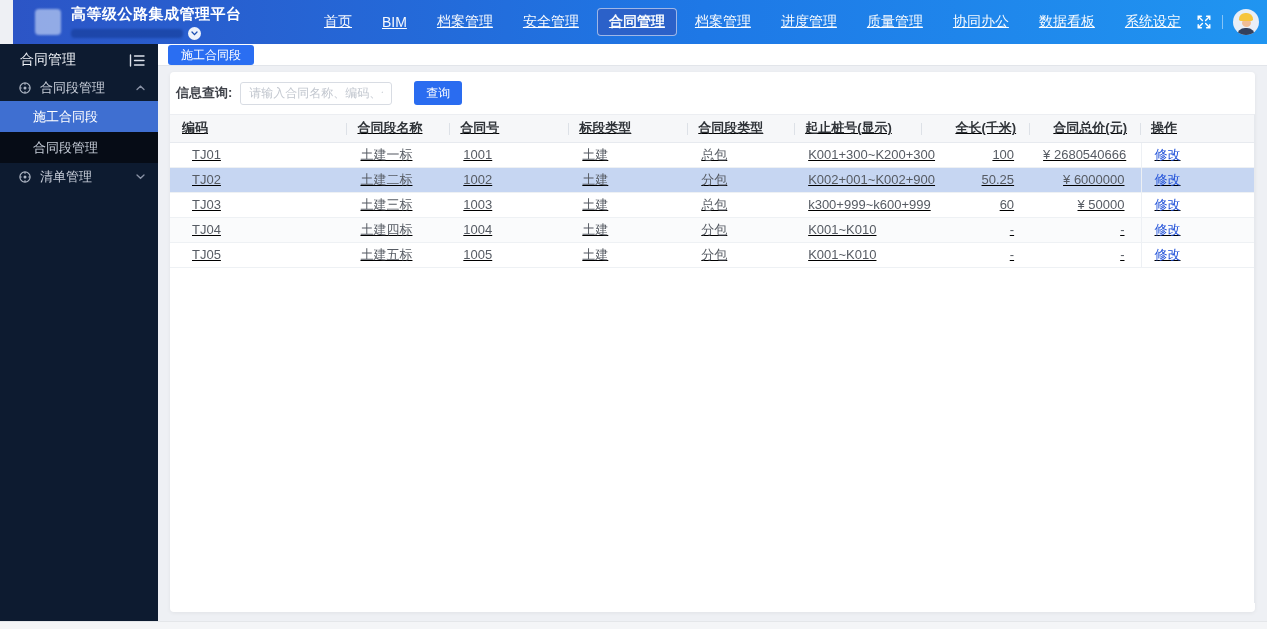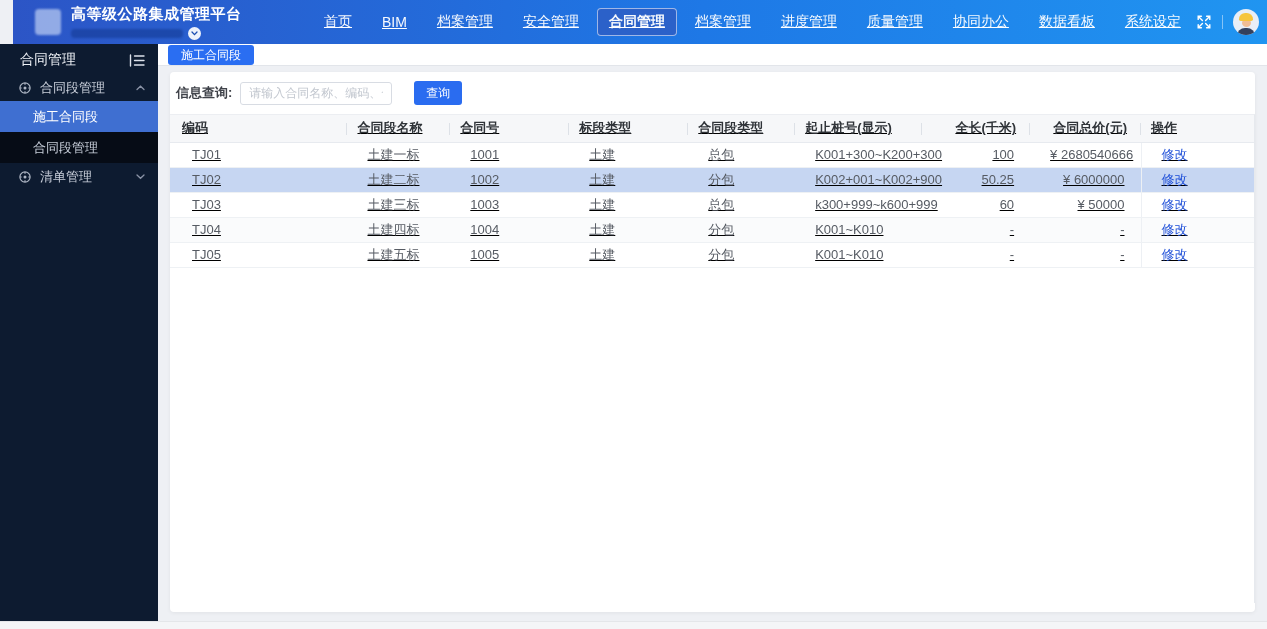--- a/index.html
+++ b/index.html
@@ -62,21 +62,21 @@
   .search-btn { margin-left:22px; height:24px; padding:0 12px; background:#2a6cf0; color:#fff; border:none;
     border-radius:3px; font-size:12px; cursor:pointer; font-family:inherit; }
 
   .table-wrap { margin-top:9px; border-top:1px solid #eceef2; border-right:1px solid #e6e9ee;
     height:calc(100% - 51px);text-decoration:underline; }
   table { width:100%; border-collapse:collapse; table-layout:fixed; }
   thead th { height:27px; background:#f6f7f9; font-size:13px; font-weight:bold; color:#2f3338;
     text-align:left; padding:0 10px; border-bottom:1px solid #e7eaef; position:relative; white-space:nowrap; }
   thead th:first-child { padding-left:12px; }
   thead th:not(:last-child)::after { content:""; position:absolute; right:0; top:8px; width:1px; height:12px; background:#dde1e7; }
-  tbody td { height:25px; padding:0 20px; font-size:13px; color:#565b63; border-bottom:1px solid #eef1f4;
+  tbody td { height:25px; padding:0 13px; font-size:13px; color:#565b63; border-bottom:1px solid #eef1f4;
     white-space:nowrap; overflow:visible; }
   tbody td:first-child { padding-left:22px; }
   tbody tr:nth-child(even) { background:#fafbfc; }
   tbody tr.selected { background:#c6d6f2; }
   .col-right { text-align:right; }
   thead th.col-right { padding-right:14px; }
   tbody td.col-right { padding-right:16px; }
   td.col-action { border-left:1px solid #edf0f4; }
   .edit-link { color:#1d4ed8; cursor:pointer;text-align:center; }
 

